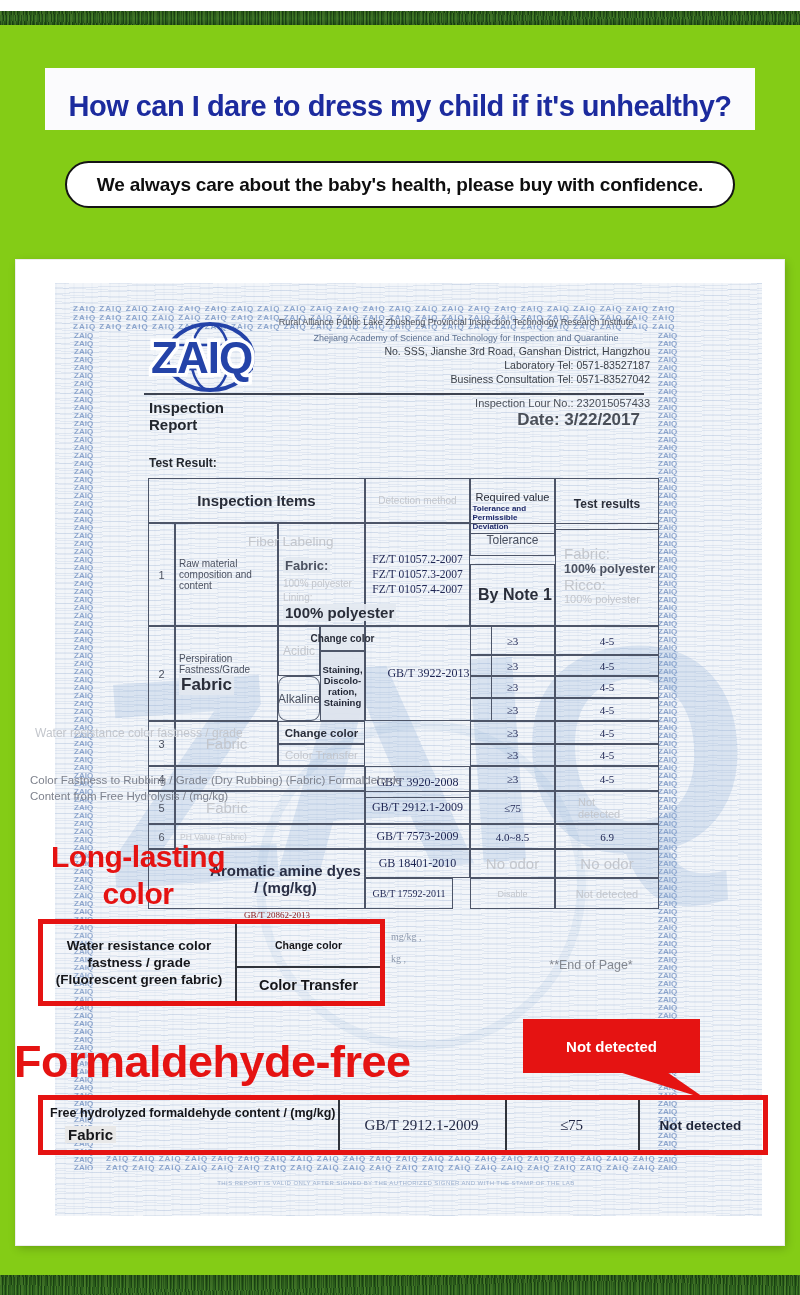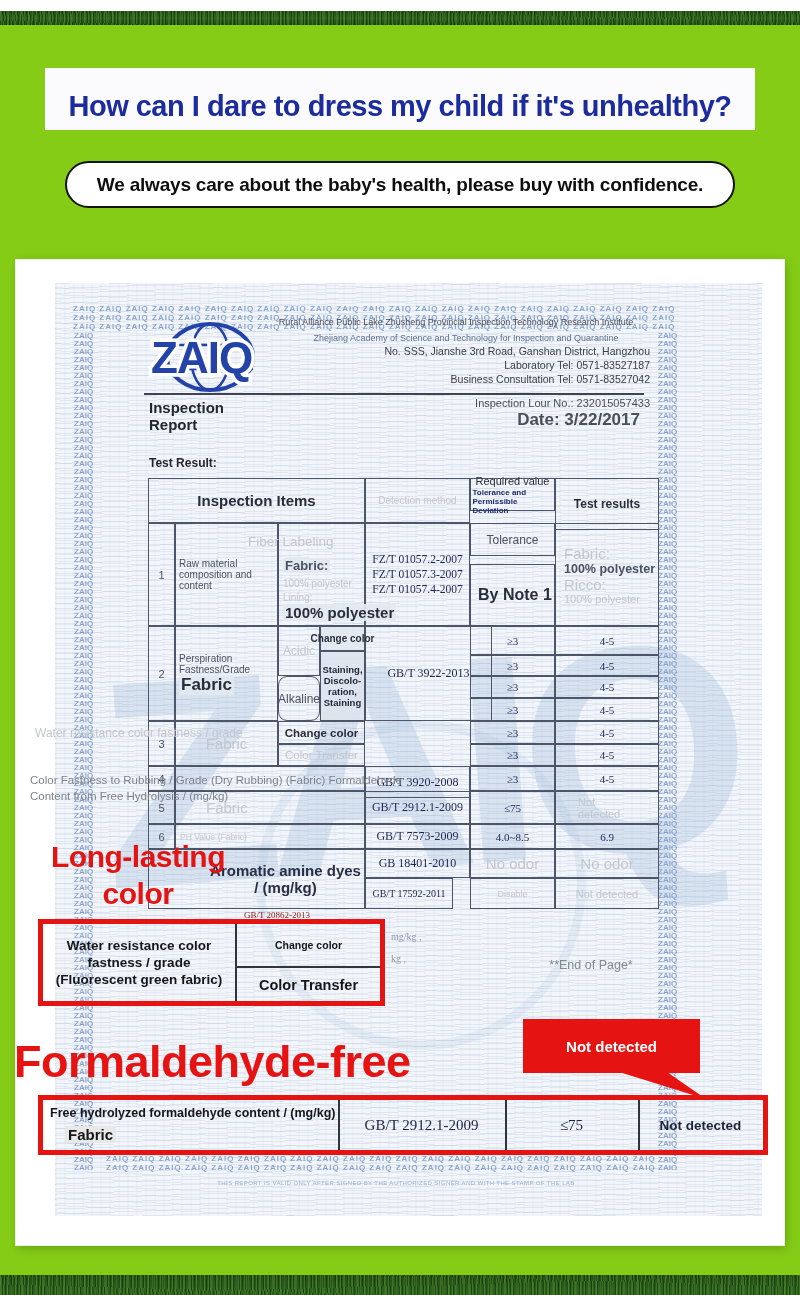--- a/index.html
+++ b/index.html
@@ -112,21 +112,21 @@
     <div class="abs hr"></div>
     <div class="abs report-title">Inspection Report</div>
     <div class="abs lour">Inspection Lour No.: 232015057433</div>
     <div class="abs date">Date: 3/22/2017</div>
     <div class="abs test-result">Test Result:</div>
 
     <div class="abs tbl">
 
       <div class="cell dk" style="left:0;top:0;width:217px;height:45px;font-size:15px;font-weight:700;">Inspection Items</div>
       <div class="cell ft" style="left:217px;top:0;width:105px;height:45px;font-size:10px;">Detection method</div>
-      <div class="cell" style="left:322px;top:0;width:85px;height:33px;flex-direction:column;justify-content:center;padding-top:1px;">
+      <div class="cell" style="left:322px;top:0;width:85px;height:56px;flex-direction:column;justify-content:flex-start;padding-top:12px;">
         <span class="dk" style="font-size:11px;line-height:13px;">Required value</span>
         <span style="font-size:8px;line-height:9px;font-weight:700;color:#1f2a6b;text-align:left;width:100%;padding-left:3px;">Tolerance and Permissible Deviation</span>
       </div>
       <div class="cell dk" style="left:407px;top:0;width:104px;height:52px;font-size:12px;font-weight:700;">Test results</div>
 
       <div class="cell md" style="left:0;top:45px;width:27px;height:103px;font-size:11px;">1</div>
       <div class="cell md" style="left:27px;top:45px;width:103px;height:103px;font-size:10px;justify-content:flex-start;text-align:left;padding:2px 3px;">Raw material composition and content</div>
       <div class="cell" style="left:130px;top:45px;width:87px;height:103px;"></div>
       <span class="freetext ft" style="left:100px;top:56px;font-size:13.5px;z-index:3;">Fiber Labeling</span>
       <span class="freetext md lbl" style="left:135px;top:80px;font-size:13px;font-weight:600;z-index:3;">Fabric:</span>

